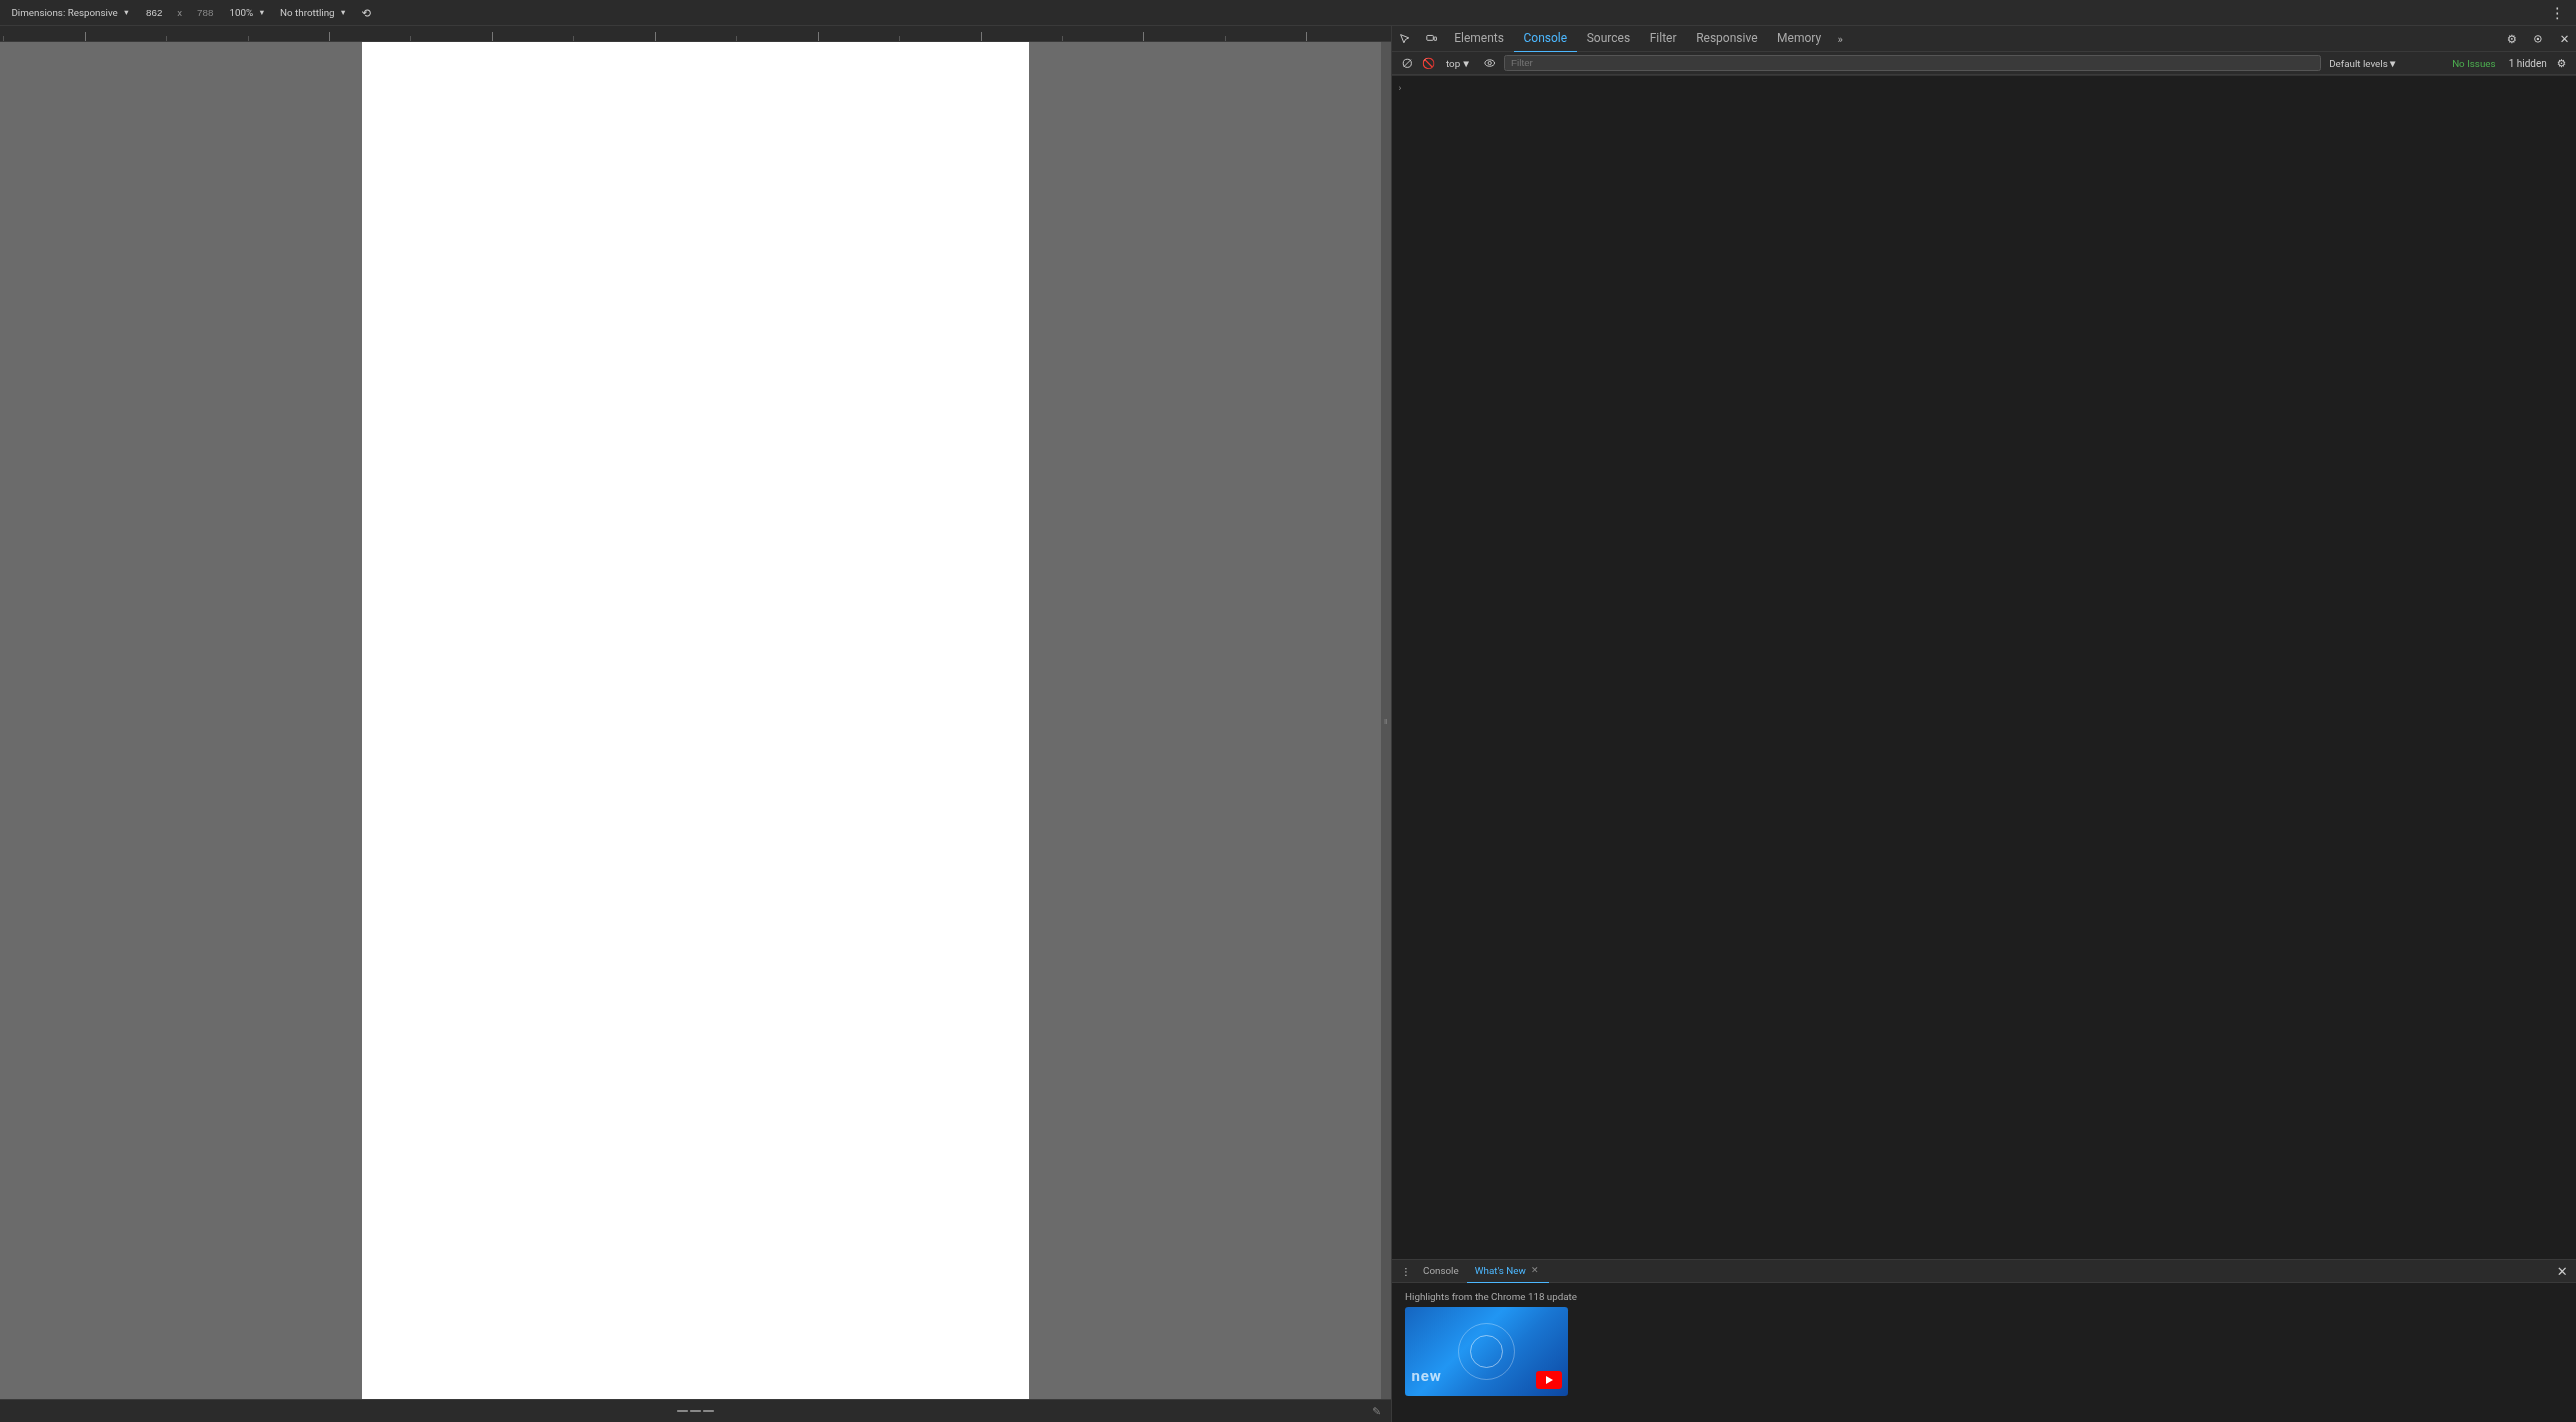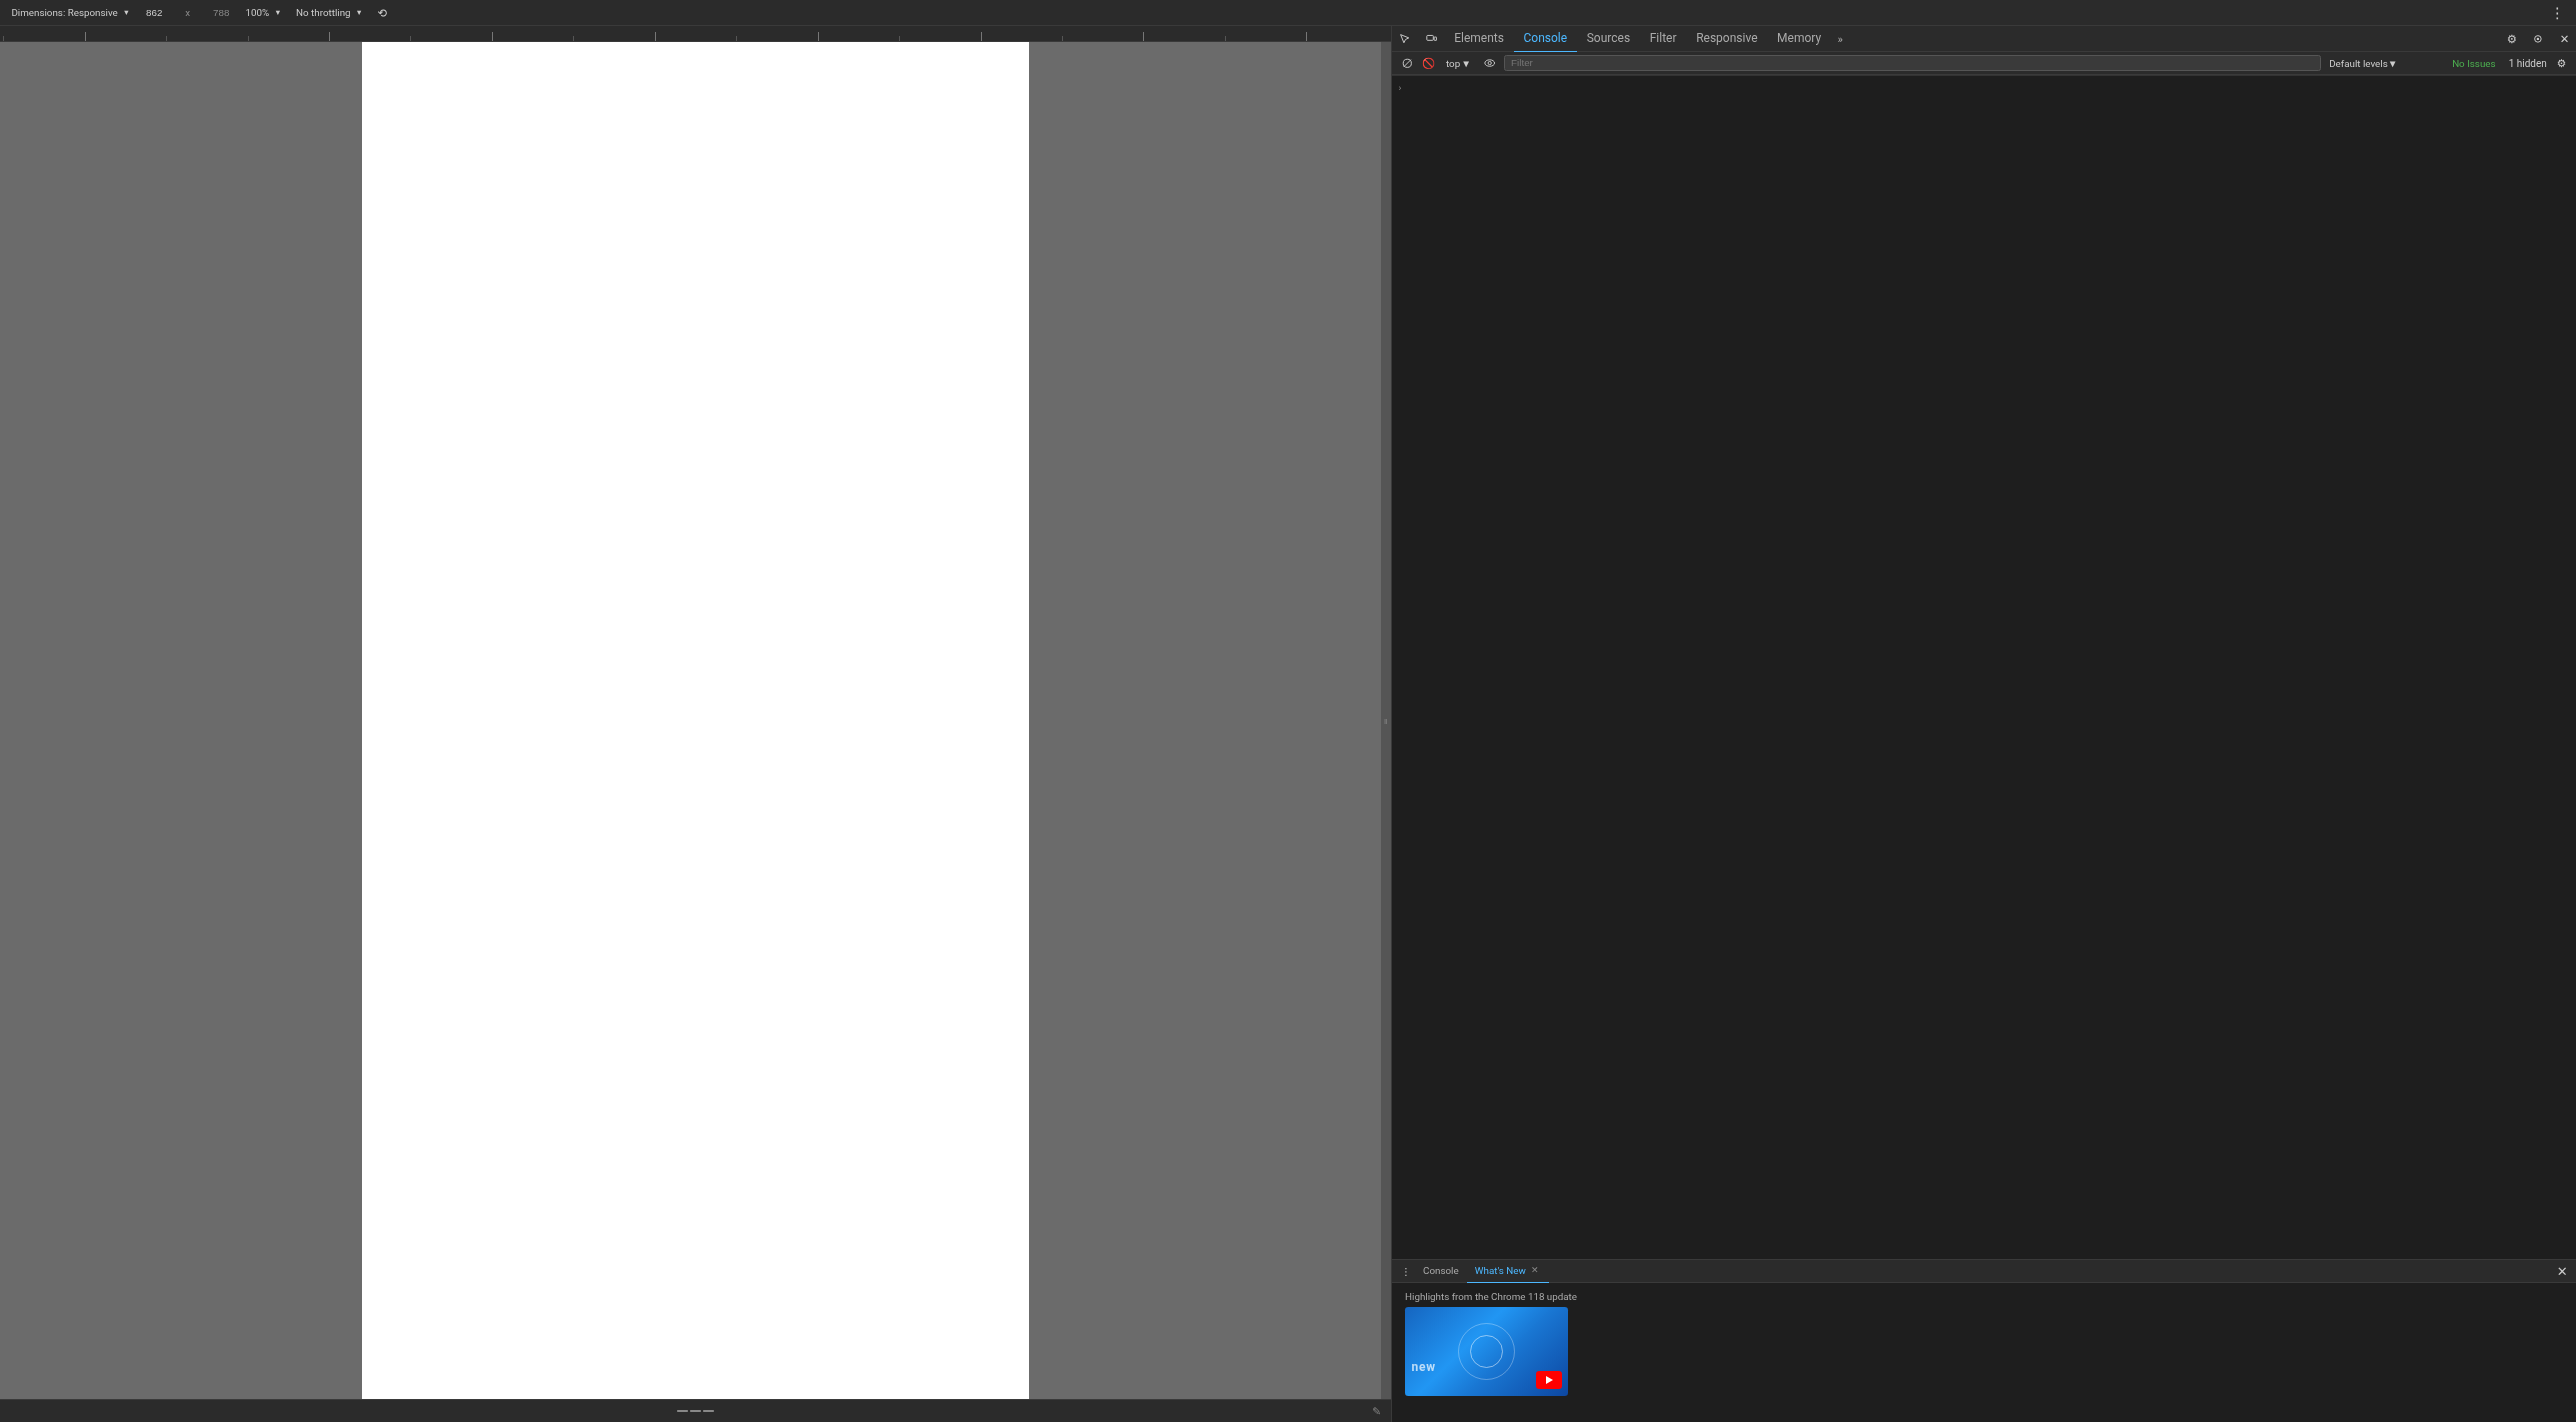--- a/index.html
+++ b/index.html
@@ -510,38 +510,38 @@
     .play-triangle {
       width: 0;
       height: 0;
       border-top: 4.1px solid transparent;
       border-bottom: 4.1px solid transparent;
       border-left: 7.3px solid #fff;
       margin-left: 1.6px;
     }
     .new-badge {
       position: absolute;
-      bottom: 22px;
+      bottom: 11px;
       left: 6.5px;
-      font-size: 12px;
+      font-size: 15px;
       font-weight: bold;
       color: #fff;
       letter-spacing: 0.8px;
       opacity: 0.7;
     }
   </style>
 </head>
 <body>
 
 <div class="top-toolbar">
   <div class="toolbar-item">
     <span>Dimensions: Responsive</span>
     <span class="arrow">▼</span>
   </div>
-  <div style="display:flex;align-items:center;gap:15px;">
+  <div style="display:flex;align-items:center;gap:7px;">
     <input class="width-input" value="862" style="">
     <span class="x-sep">x</span>
     <input class="height-input" value="788" style="">
   </div>
   <div class="toolbar-item">
     <span>100%</span>
     <span class="arrow">▼</span>
   </div>
   <div class="toolbar-item">
     <span>No throttling</span>

